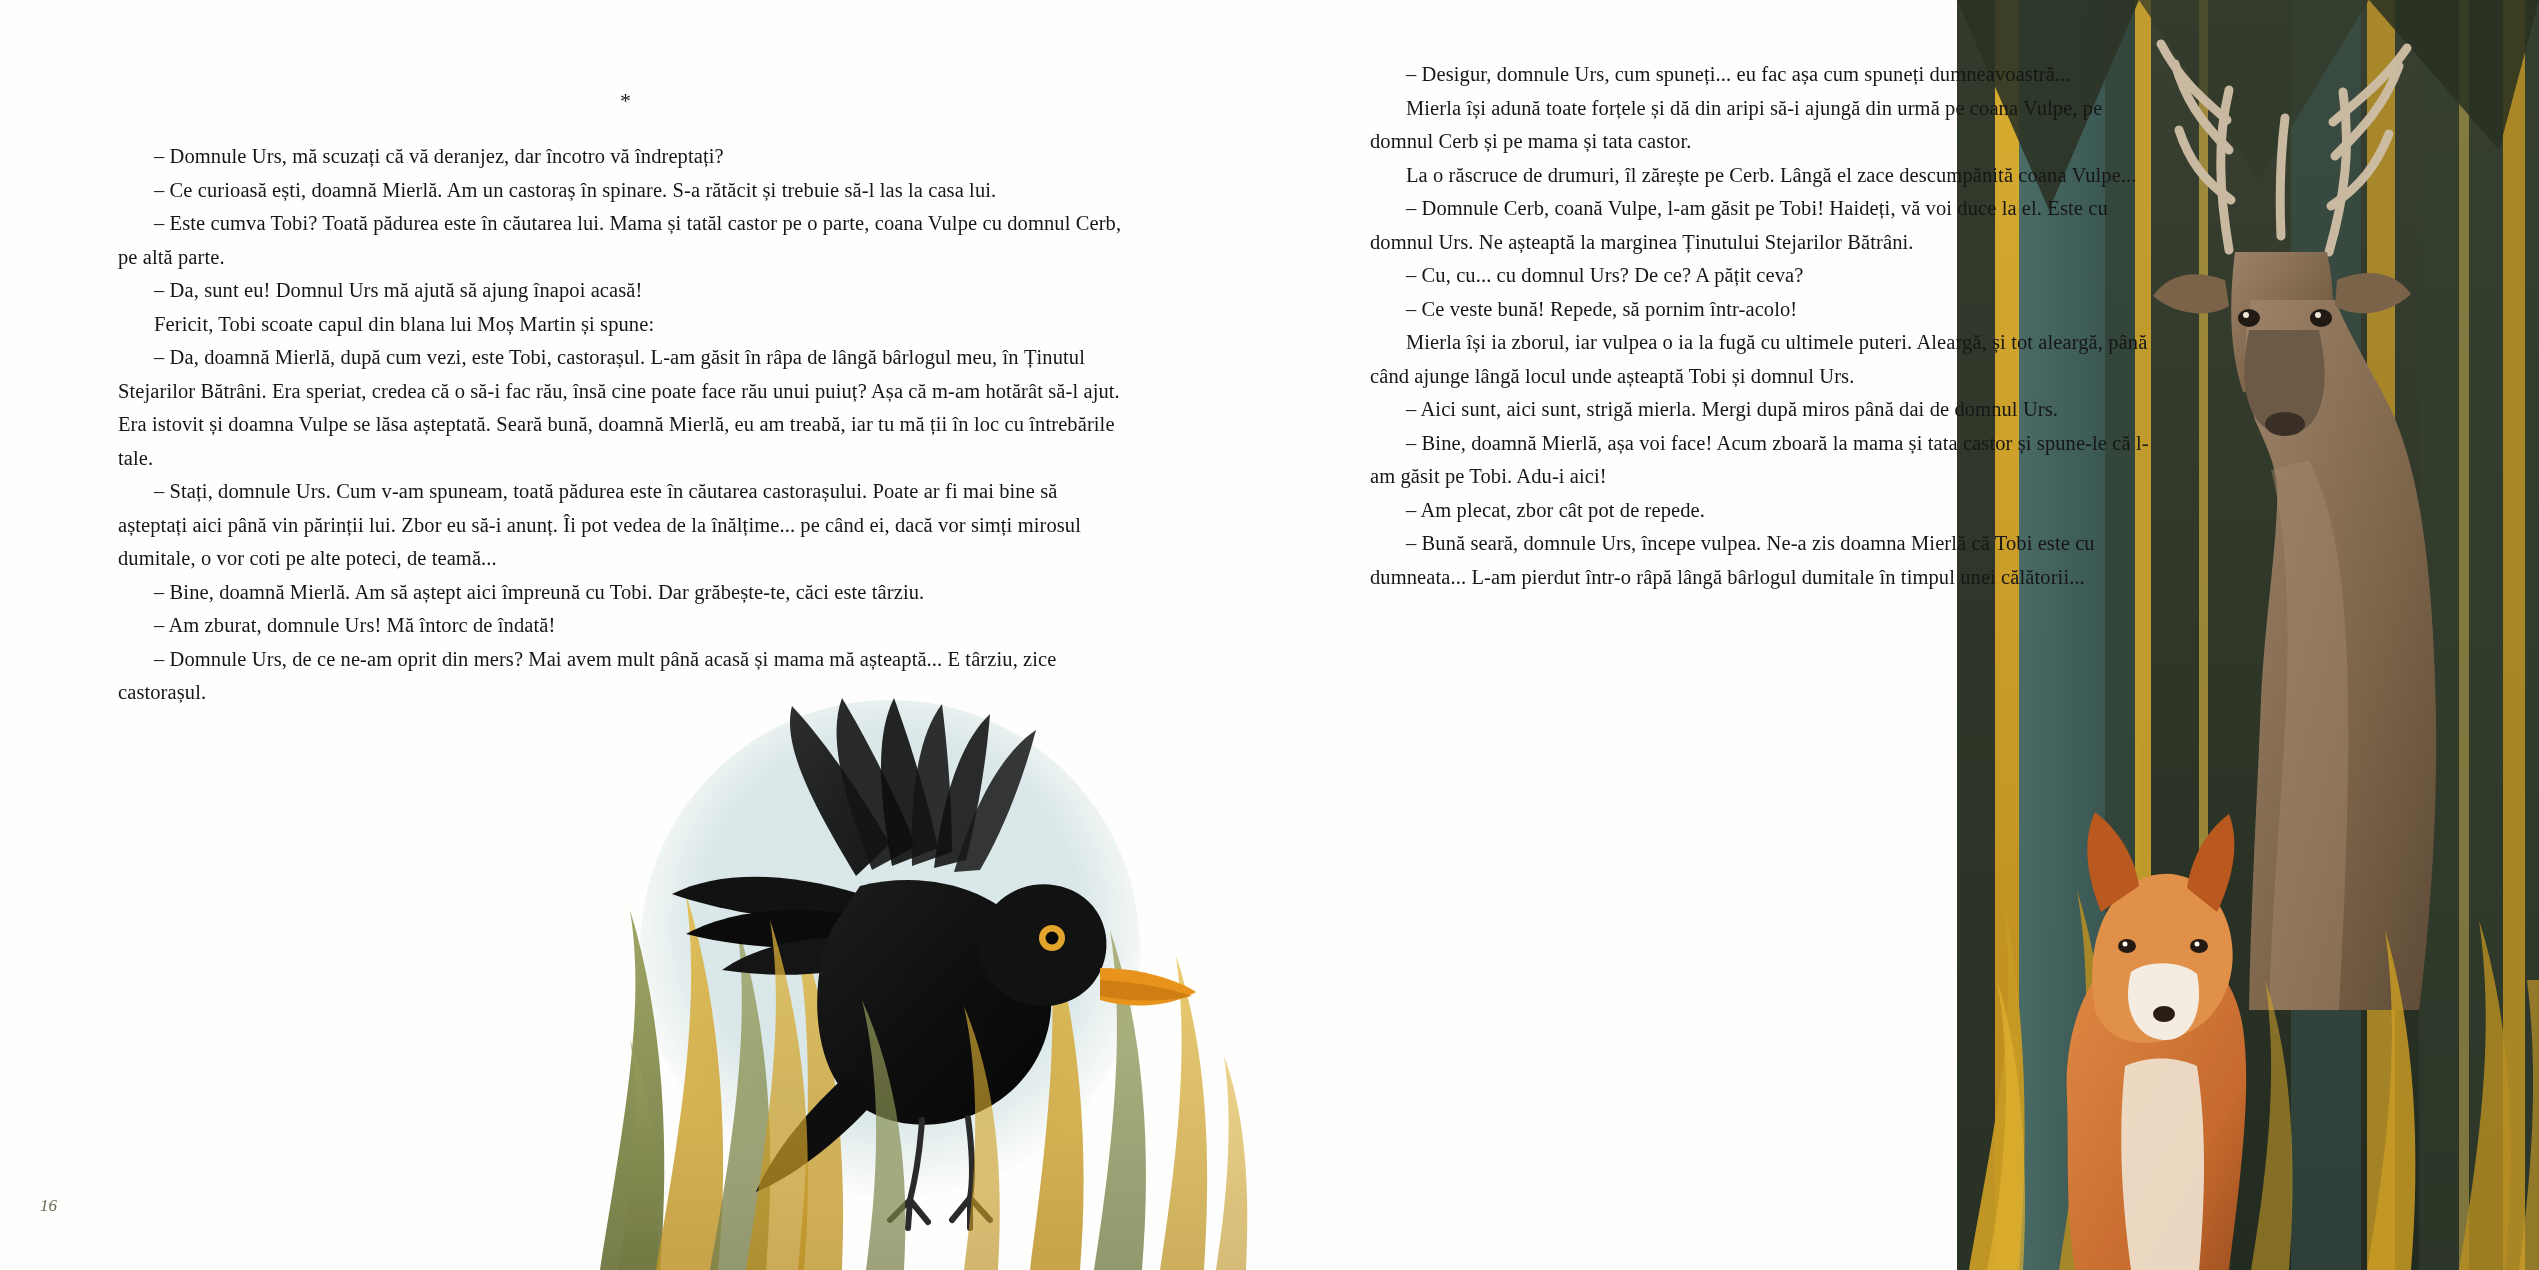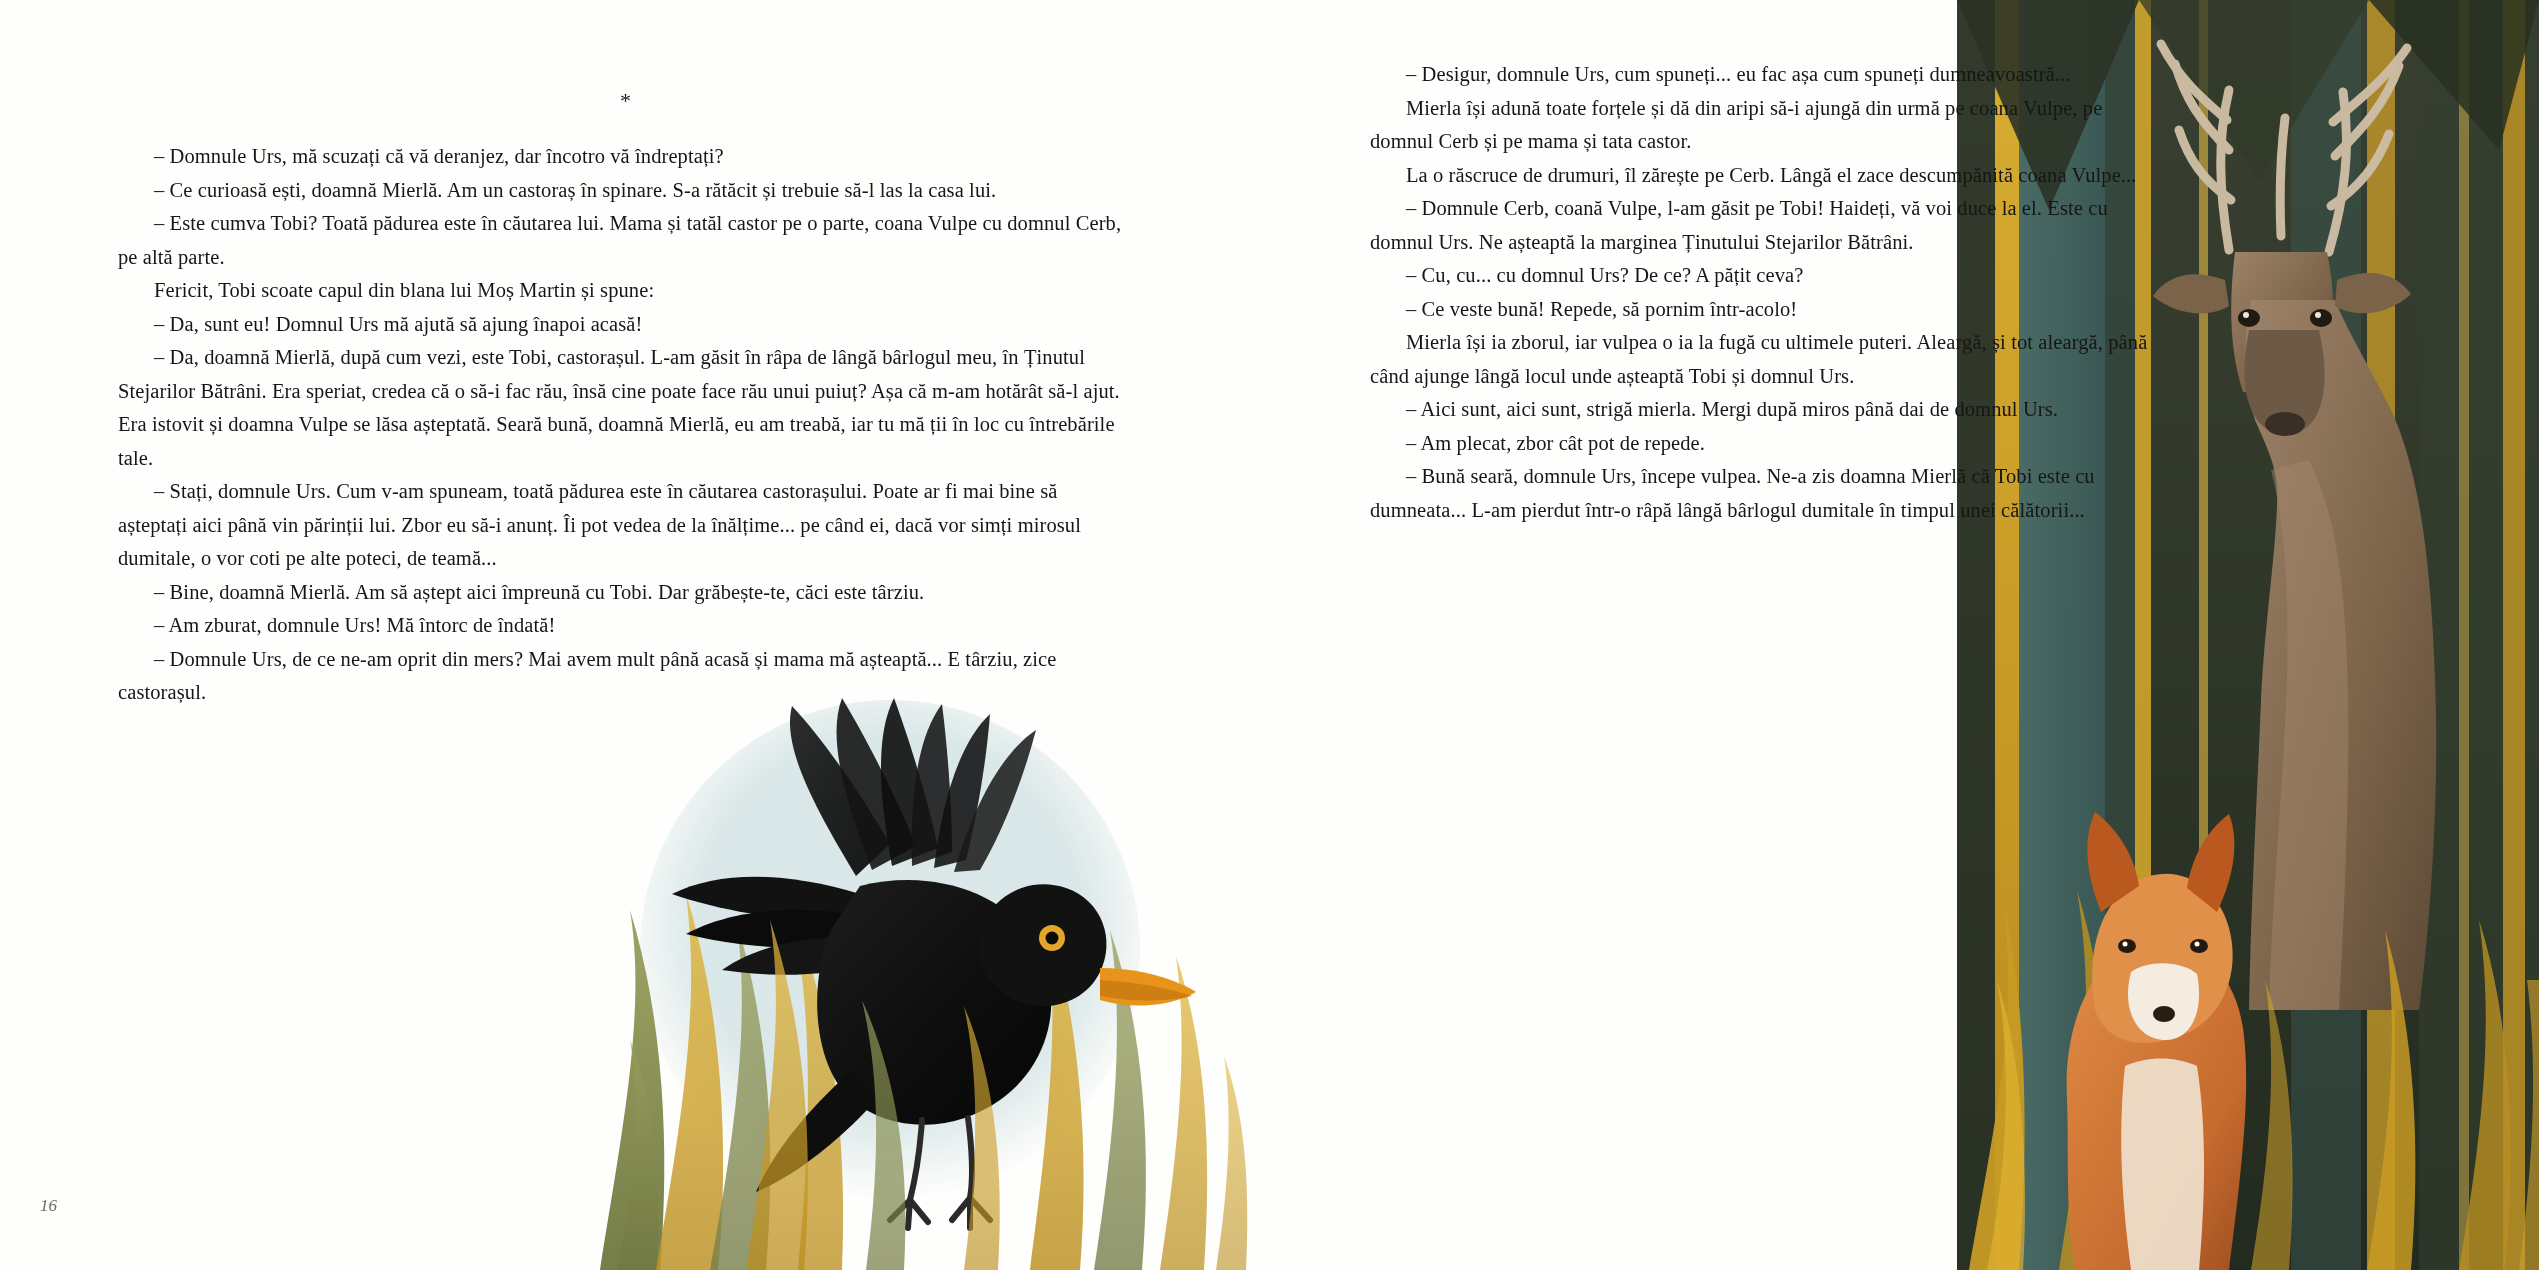--- a/index.html
+++ b/index.html
@@ -282,37 +282,38 @@
       </g>
     </svg>
   </div>
 
   <div class="asterisk">*</div>
 
   <div class="col col-left">
     <p class="ind">– Domnule Urs, mă scuzați că vă deranjez, dar încotro vă îndreptați?</p>
     <p class="ind">– Ce curioasă ești, doamnă Mierlă. Am un castoraș în spinare. S-a rătăcit și trebuie să-l las la casa lui.</p>
     <p class="ind">– Este cumva Tobi? Toată pădurea este în căutarea lui. Mama și tatăl castor pe o parte, coana Vulpe cu domnul Cerb, pe altă parte.</p>
+    <p class="ind">– Da, sunt eu! Domnul Urs mă ajută să ajung înapoi acasă!</p>
     <p class="ind">Fericit, Tobi scoate capul din blana lui Moș Martin și spune:</p>
-    <p class="ind">– Da, sunt eu! Domnul Urs mă ajută să ajung înapoi acasă!</p>
     <p class="ind">– Da, doamnă Mierlă, după cum vezi, este Tobi, castorașul. L-am găsit în râpa de lângă bârlogul meu, în Ținutul Stejarilor Bătrâni. Era speriat, credea că o să-i fac rău, însă cine poate face rău unui puiuț? Așa că m-am hotărât să-l ajut. Era istovit și doamna Vulpe se lăsa așteptată. Seară bună, doamnă Mierlă, eu am treabă, iar tu mă ții în loc cu întrebările tale.</p>
     <p class="ind">– Stați, domnule Urs. Cum v-am spuneam, toată pădurea este în căutarea castorașului. Poate ar fi mai bine să așteptați aici până vin părinții lui. Zbor eu să-i anunț. Îi pot vedea de la înălțime... pe când ei, dacă vor simți mirosul dumitale, o vor coti pe alte poteci, de teamă...</p>
     <p class="ind">– Bine, doamnă Mierlă. Am să aștept aici împreună cu Tobi. Dar grăbește-te, căci este târziu.</p>
     <p class="ind">– Am zburat, domnule Urs! Mă întorc de îndată!</p>
     <p class="ind">– Domnule Urs, de ce ne-am oprit din mers? Mai avem mult până acasă și mama mă așteaptă... E târziu, zice castorașul.</p>
   </div>
 
   <div class="col col-right">
     <p class="ind">– Desigur, domnule Urs, cum spuneți... eu fac așa cum spuneți dumneavoastră...</p>
     <p class="ind">Mierla își adună toate forțele și dă din aripi să-i ajungă din urmă pe coana Vulpe, pe domnul Cerb și pe mama și tata castor.</p>
     <p class="ind">La o răscruce de drumuri, îl zărește pe Cerb. Lângă el zace descumpănită coana Vulpe...</p>
     <p class="ind">– Domnule Cerb, coană Vulpe, l-am găsit pe Tobi! Haideți, vă voi duce la el. Este cu domnul Urs. Ne așteaptă la marginea Ținutului Stejarilor Bătrâni.</p>
     <p class="ind">– Cu, cu... cu domnul Urs? De ce? A pățit ceva?</p>
     <p class="ind">– Ce veste bună! Repede, să pornim într-acolo!</p>
     <p class="ind">Mierla își ia zborul, iar vulpea o ia la fugă cu ultimele puteri. Aleargă, și tot aleargă, până când ajunge lângă locul unde așteaptă Tobi și domnul Urs.</p>
     <p class="ind">– Aici sunt, aici sunt, strigă mierla. Mergi după miros până dai de domnul Urs.</p>
+    <p class="ind">– Bine, doamnă Mierlă, așa voi face! Acum zboară la mama și tata castor și spune-le că l-am găsit pe Tobi. Adu-i aici!</p>
     <p class="ind">– Am plecat, zbor cât pot de repede.</p>
     <p class="ind">– Bună seară, domnule Urs, începe vulpea. Ne-a zis doamna Mierlă că Tobi este cu dumneata... L-am pierdut într-o râpă lângă bârlogul dumitale în timpul unei călătorii...</p>
   </div>
 
   <div class="folio">16</div>
 
 </div>
 
 </body></html>

